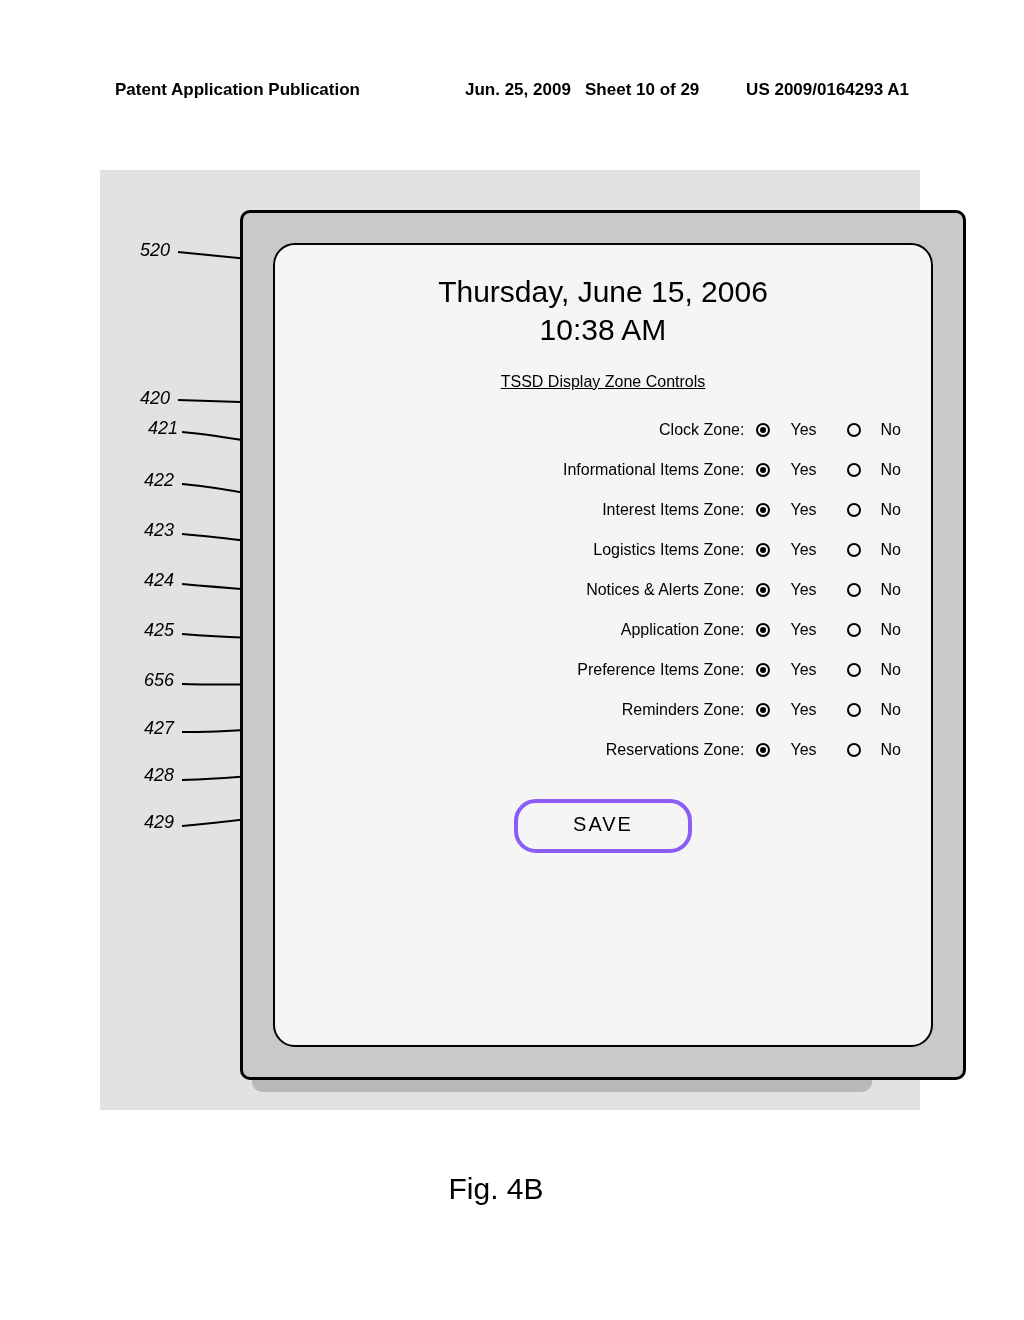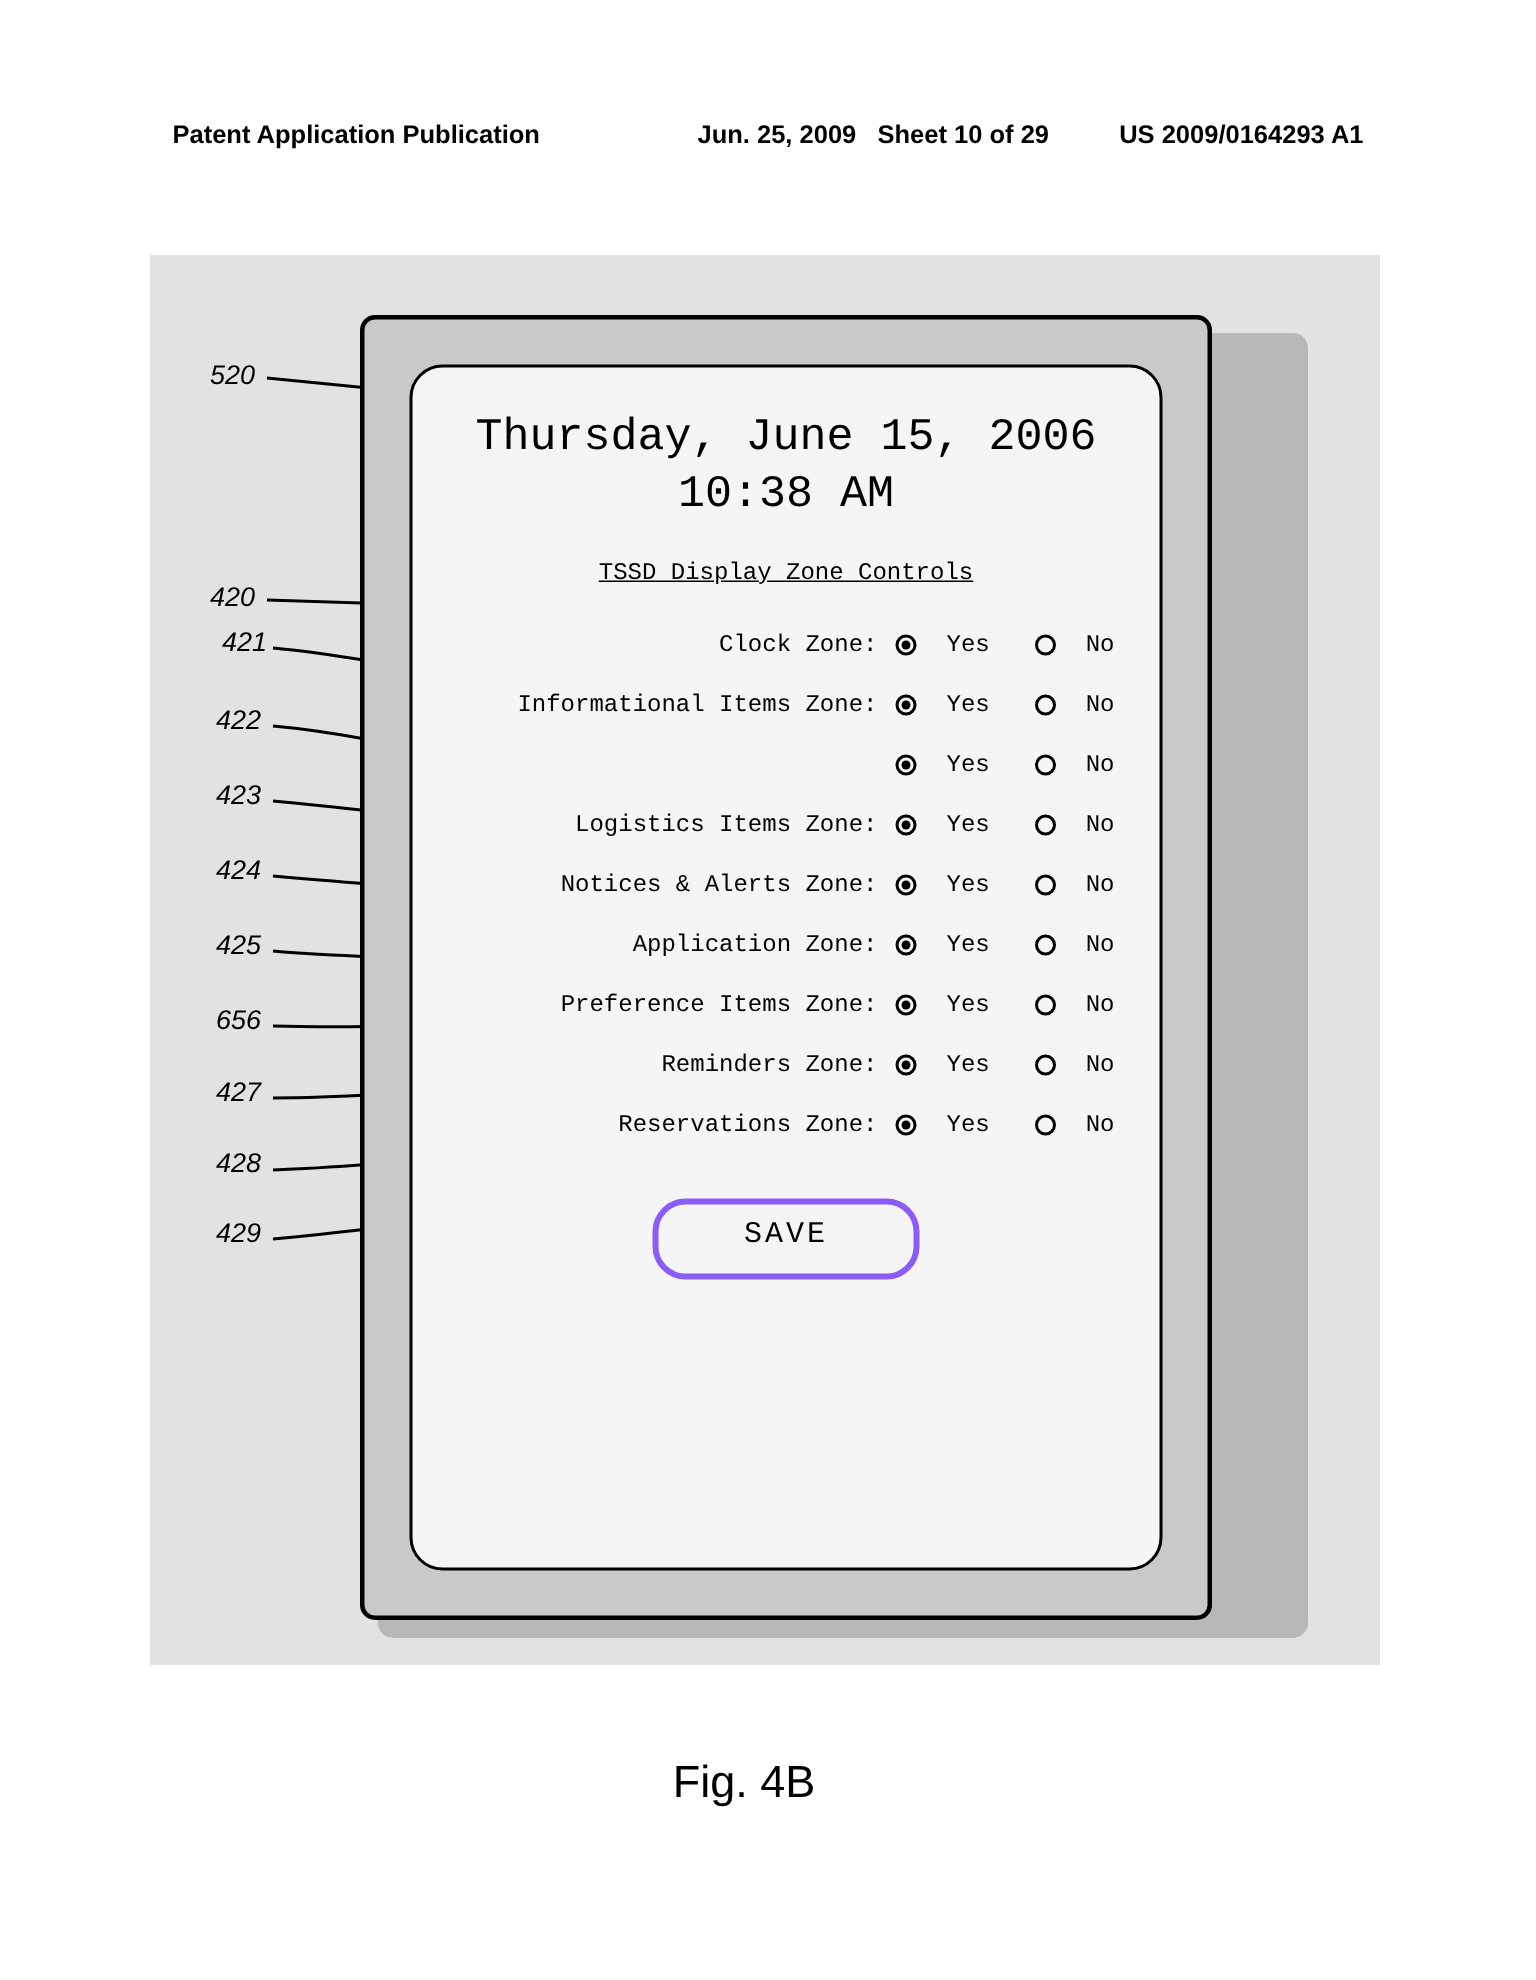--- a/index.html
+++ b/index.html
@@ -55,27 +55,26 @@
     top: 12px;
     width: 620px;
     height: 870px;
     background: #b8b8b8;
     border-radius: 10px;
   }
   .device {
     position: absolute;
     left: 0;
     top: 0;
-    width: 568px;
+    width: 726px;
     height: 870px;
     background: #c9c9c9;
     border: 3px solid #000;
     border-radius: 10px;
     box-sizing: border-box;
-    font-family: Liberation Mono, monospace;
   }
   .screen {
     position: absolute;
     left: 30px;
     top: 30px;
     right: 30px;
     bottom: 30px;
     background: #f5f5f5;
     border: 2px solid #000;
     border-radius: 22px;
@@ -236,20 +235,21 @@
                 <span class="radio-dot selected"></span>
                 <span>Yes</span>
               </span>
               <span style="width: 14px;"></span>
               <span class="radio">
                 <span class="radio-dot"></span>
                 <span>No</span>
               </span>
             </div>
             <div class="zone-row">
+              <span class="zone-label">Interest Items Zone:</span>
               <span class="radio">
                 <span class="radio-dot selected"></span>
                 <span>Yes</span>
               </span>
               <span style="width: 14px;"></span>
               <span class="radio">
                 <span class="radio-dot"></span>
                 <span>No</span>
               </span>
             </div>

